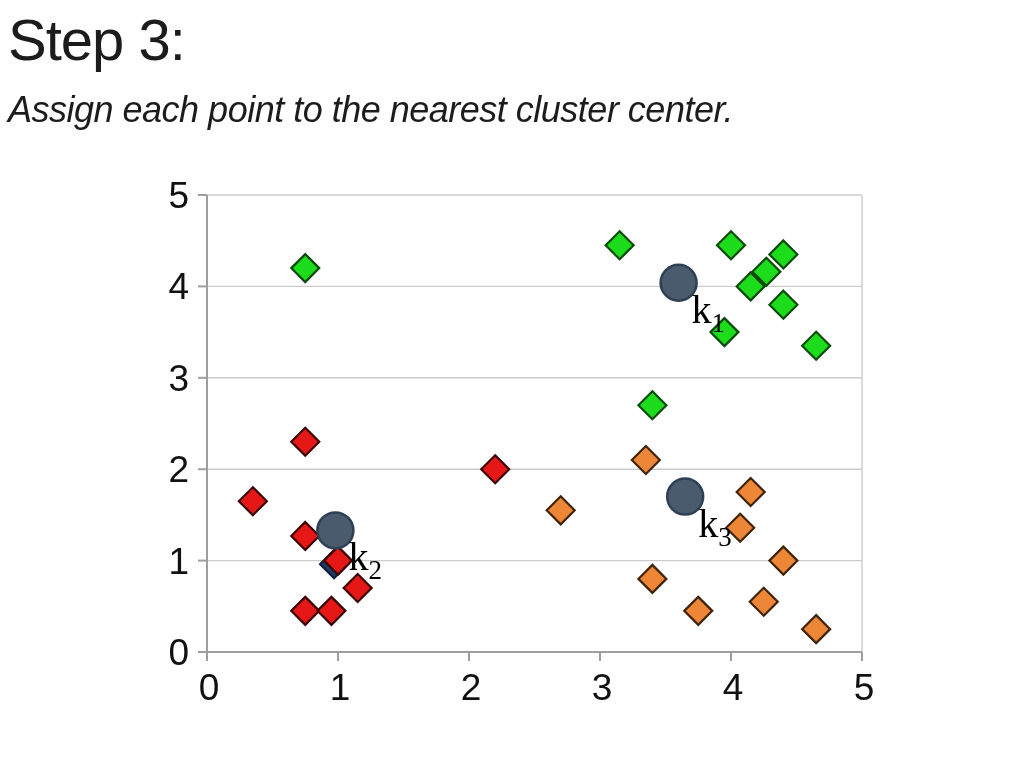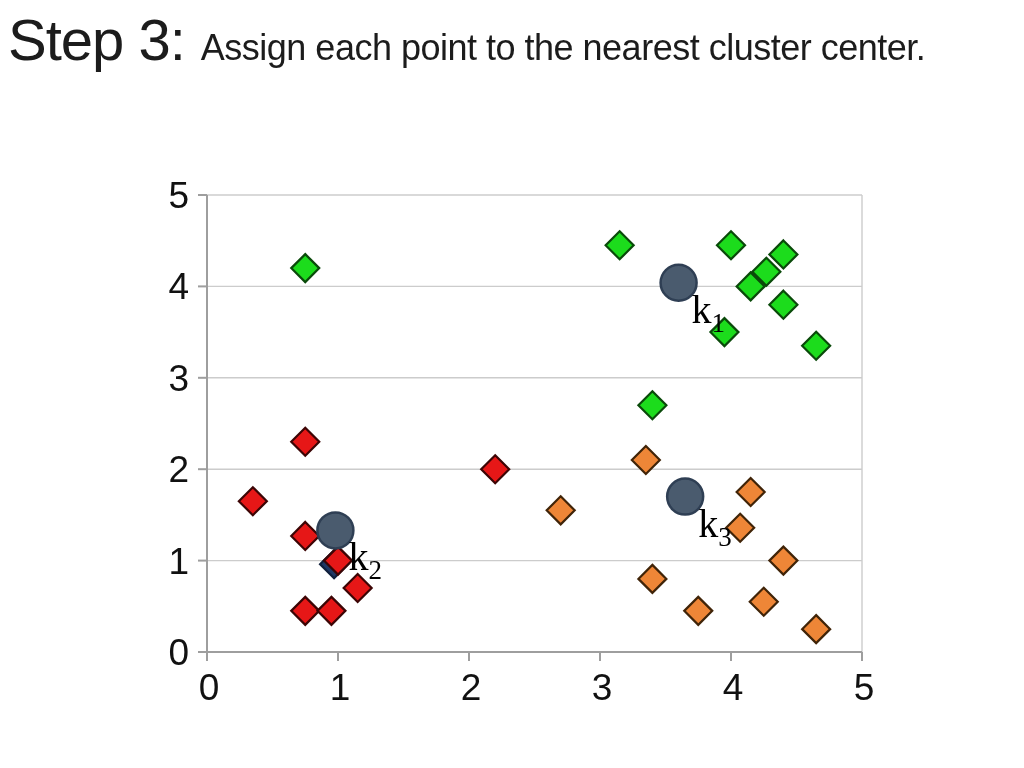--- a/index.html
+++ b/index.html
@@ -2,24 +2,24 @@
 <html><head>
 <meta charset="utf-8">
 <style>
   html,body{margin:0;padding:0;}
   body{
     width:1024px;height:768px;background:#ffffff;overflow:hidden;position:relative;
     font-family:"Liberation Sans",sans-serif;
   }
   .title-row{
     position:absolute;left:8px;top:6px;display:flex;align-items:baseline;gap:16px;
-    color:#1c1c1c;white-space:nowrap;
+    color:#1c1c1c;white-space:nowrap;flex-direction:column;
   }
   .title-step{font-size:58px;font-weight:300;letter-spacing:-1px;}
-  .title-desc{font-size:36px;font-weight:300;letter-spacing:-0.5px;}
+  .title-desc{font-size:36px;font-weight:300;letter-spacing:-0.5px;font-style:italic;}
   #plot-svg{position:absolute;left:0;top:0;}
 </style>
 </head>
 <body>
 
 <div class="title-row">
   <span class="title-step">Step 3:</span>
   <span class="title-desc">Assign each point to the nearest cluster center.</span>
 </div>
 

